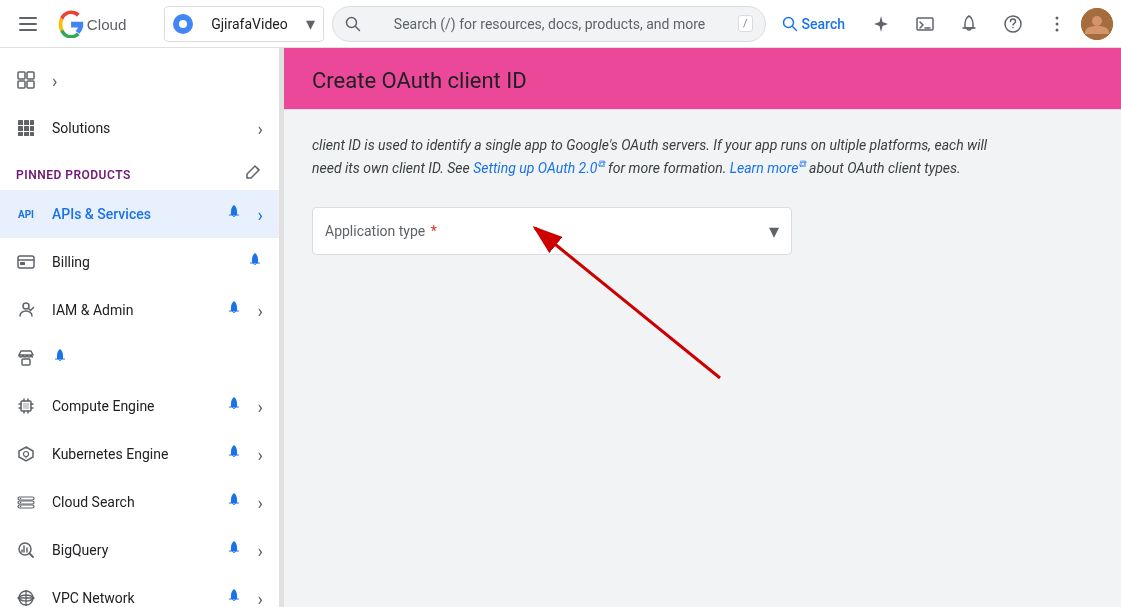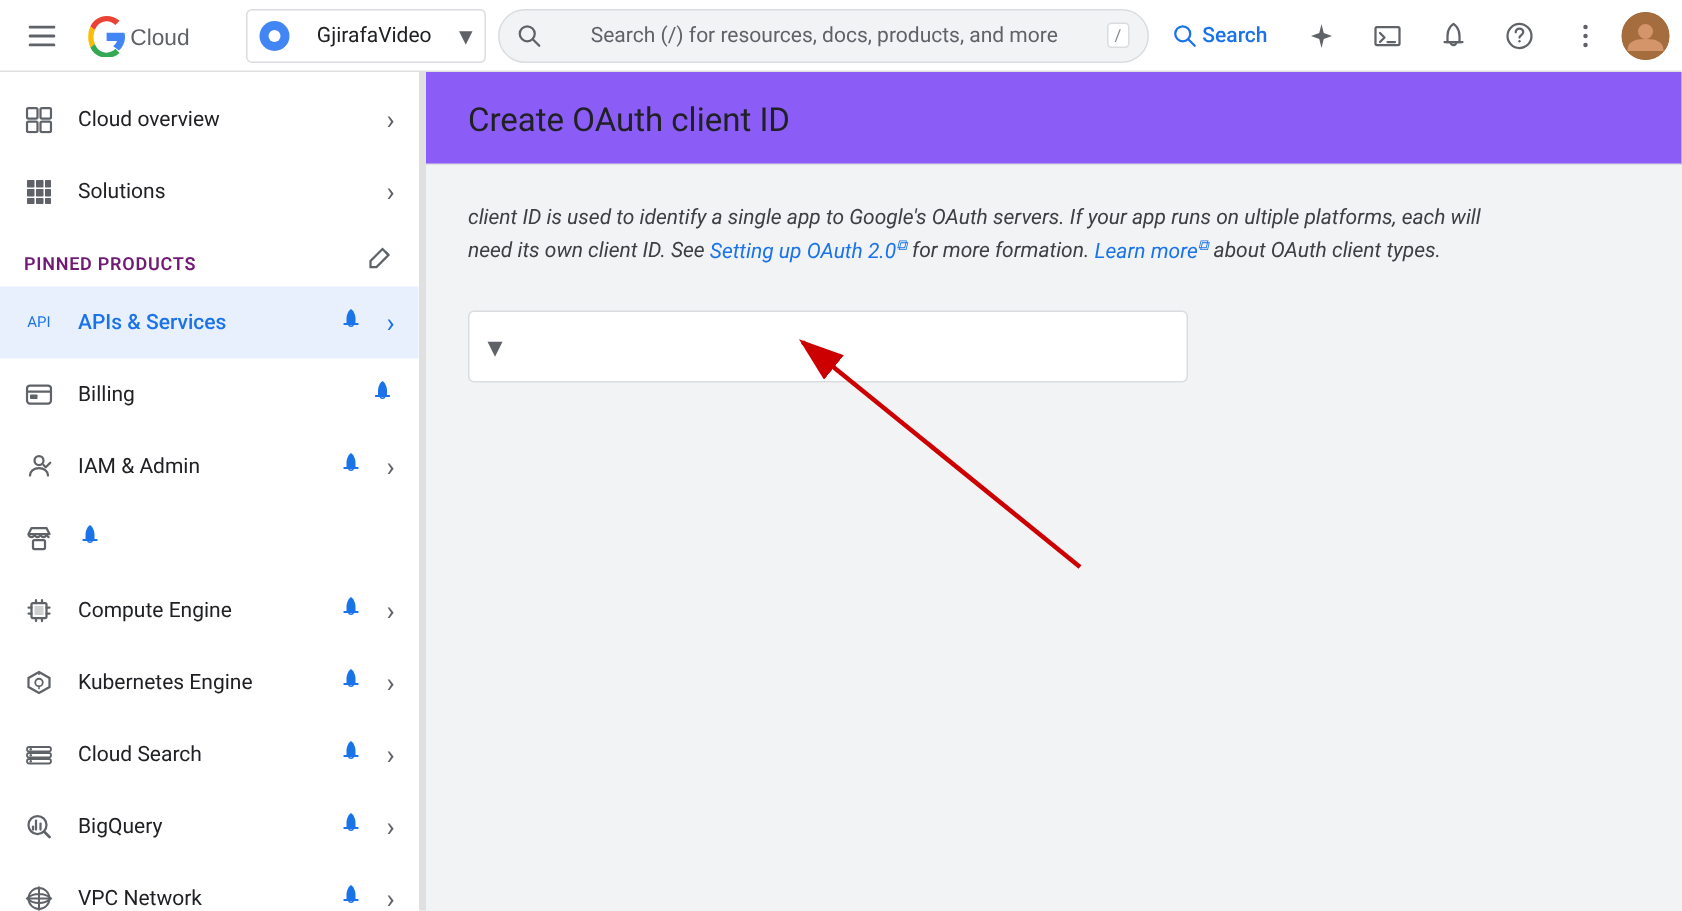--- a/index.html
+++ b/index.html
@@ -239,21 +239,20 @@
 
     <div class="sidebar-item">
       <div class="sidebar-icon">
         <svg width="18" height="18" viewBox="0 0 18 18">
           <rect x="1" y="1" width="7" height="7" rx="1" stroke="#5f6368" stroke-width="1.5" fill="none"></rect>
           <rect x="10" y="1" width="7" height="7" rx="1" stroke="#5f6368" stroke-width="1.5" fill="none"></rect>
           <rect x="1" y="10" width="7" height="7" rx="1" stroke="#5f6368" stroke-width="1.5" fill="none"></rect>
           <rect x="10" y="10" width="7" height="7" rx="1" stroke="#5f6368" stroke-width="1.5" fill="none"></rect>
         </svg>
       </div>
-      <span class="sidebar-label">Cloud overview</span>
       <span class="sidebar-chevron">›</span>
     </div>
 
     <div class="sidebar-item">
       <div class="sidebar-icon">
         <svg width="18" height="18" viewBox="0 0 18 18">
           <rect x="1" y="1" width="5" height="5" rx="0.5" fill="#5f6368"></rect>
           <rect x="7" y="1" width="5" height="5" rx="0.5" fill="#5f6368"></rect>
           <rect x="13" y="1" width="4" height="5" rx="0.5" fill="#5f6368"></rect>
           <rect x="1" y="7" width="5" height="5" rx="0.5" fill="#5f6368"></rect>
@@ -273,21 +272,21 @@
       <span class="pinned-edit">
         <svg width="18" height="18" viewBox="0 0 18 18">
           <path d="M2 14L6 14L14 6L10 2L2 10V14Z" stroke="#5f6368" stroke-width="1.5" fill="none"></path>
           <path d="M12 4L14 6" stroke="#5f6368" stroke-width="1.5"></path>
         </svg>
       </span>
     </div>
 
     <div class="sidebar-item active">
       <div class="sidebar-icon">
-        <span style="font-size:10px;font-weight:400;color:#1a73e8;">API</span>
+        <span style="font-size:10px;font-weight:700;color:#1a73e8;">API</span>
       </div>
       <span class="sidebar-label">APIs &amp; Services</span>
       <span class="sidebar-bell">
         <svg width="16" height="16" viewBox="0 0 16 16">
           <path d="M8 1C8 1 5 3 5 7.5V11H11V7.5C11 3 8 1 8 1Z" fill="#1a73e8"></path>
           <path d="M6.5 11C6.5 11.8 7.2 12.5 8 12.5C8.8 12.5 9.5 11.8 9.5 11" stroke="#1a73e8" stroke-width="1" fill="none"></path>
           <line x1="3.5" y1="11" x2="12.5" y2="11" stroke="#1a73e8" stroke-width="1.2" stroke-linecap="round"></line>
         </svg>
       </span>
       <span class="sidebar-chevron" style="color:#1a73e8">›</span>
@@ -456,31 +455,35 @@
       </span>
       <span class="sidebar-chevron">›</span>
     </div>
 
   </div>
 
   <div class="content" style="position:relative;">
 
     <div style="position:absolute;left:0;top:0;bottom:0;width:4px;background:#e0e0e0;"></div>
 
-    <div style="border-bottom:1px solid #e0e0e0;background:#8b5cf6;padding:20px 32px 16px 32px;">
+    <div style="border-bottom:1px solid #e0e0e0;background:#ec4899;padding:20px 32px 16px 32px;">
       <h1 style="font-size:22px;font-weight:400;color:#202124;">Create OAuth client ID</h1>
     </div>
 
     <div style="padding:24px 32px;">
       <p class="description-text">
         <span>client ID is used to identify a single app to Google's OAuth servers. If your app runs on ultiple platforms, each will need its own client ID. See </span><a href="#"><span>Setting up OAuth 2.0</span><sup style="font-size:10px;color:#1a73e8;">⧉</sup></a><span> for more formation. </span><a href="#"><span>Learn more</span><sup style="font-size:10px;color:#1a73e8;">⧉</sup></a><span> about OAuth client types.</span>
       </p>
 
       <div style="margin-top:28px;">
         <div class="dropdown-container">
+          <span class="dropdown-label">
+            <span>Application type</span>
+            <span class="dropdown-required">*</span>
+          </span>
           <span class="dropdown-arrow">▾</span>
         </div>
       </div>
     </div>
 
     <div class="arrow-overlay">
       <svg viewBox="0 0 841 559" preserveAspectRatio="none">
         <defs>
           <marker id="arrowhead" markerWidth="10" markerHeight="7" refX="9" refY="3.5" orient="auto">
             <polygon points="0 0, 10 3.5, 0 7" fill="#cc0000"></polygon>

